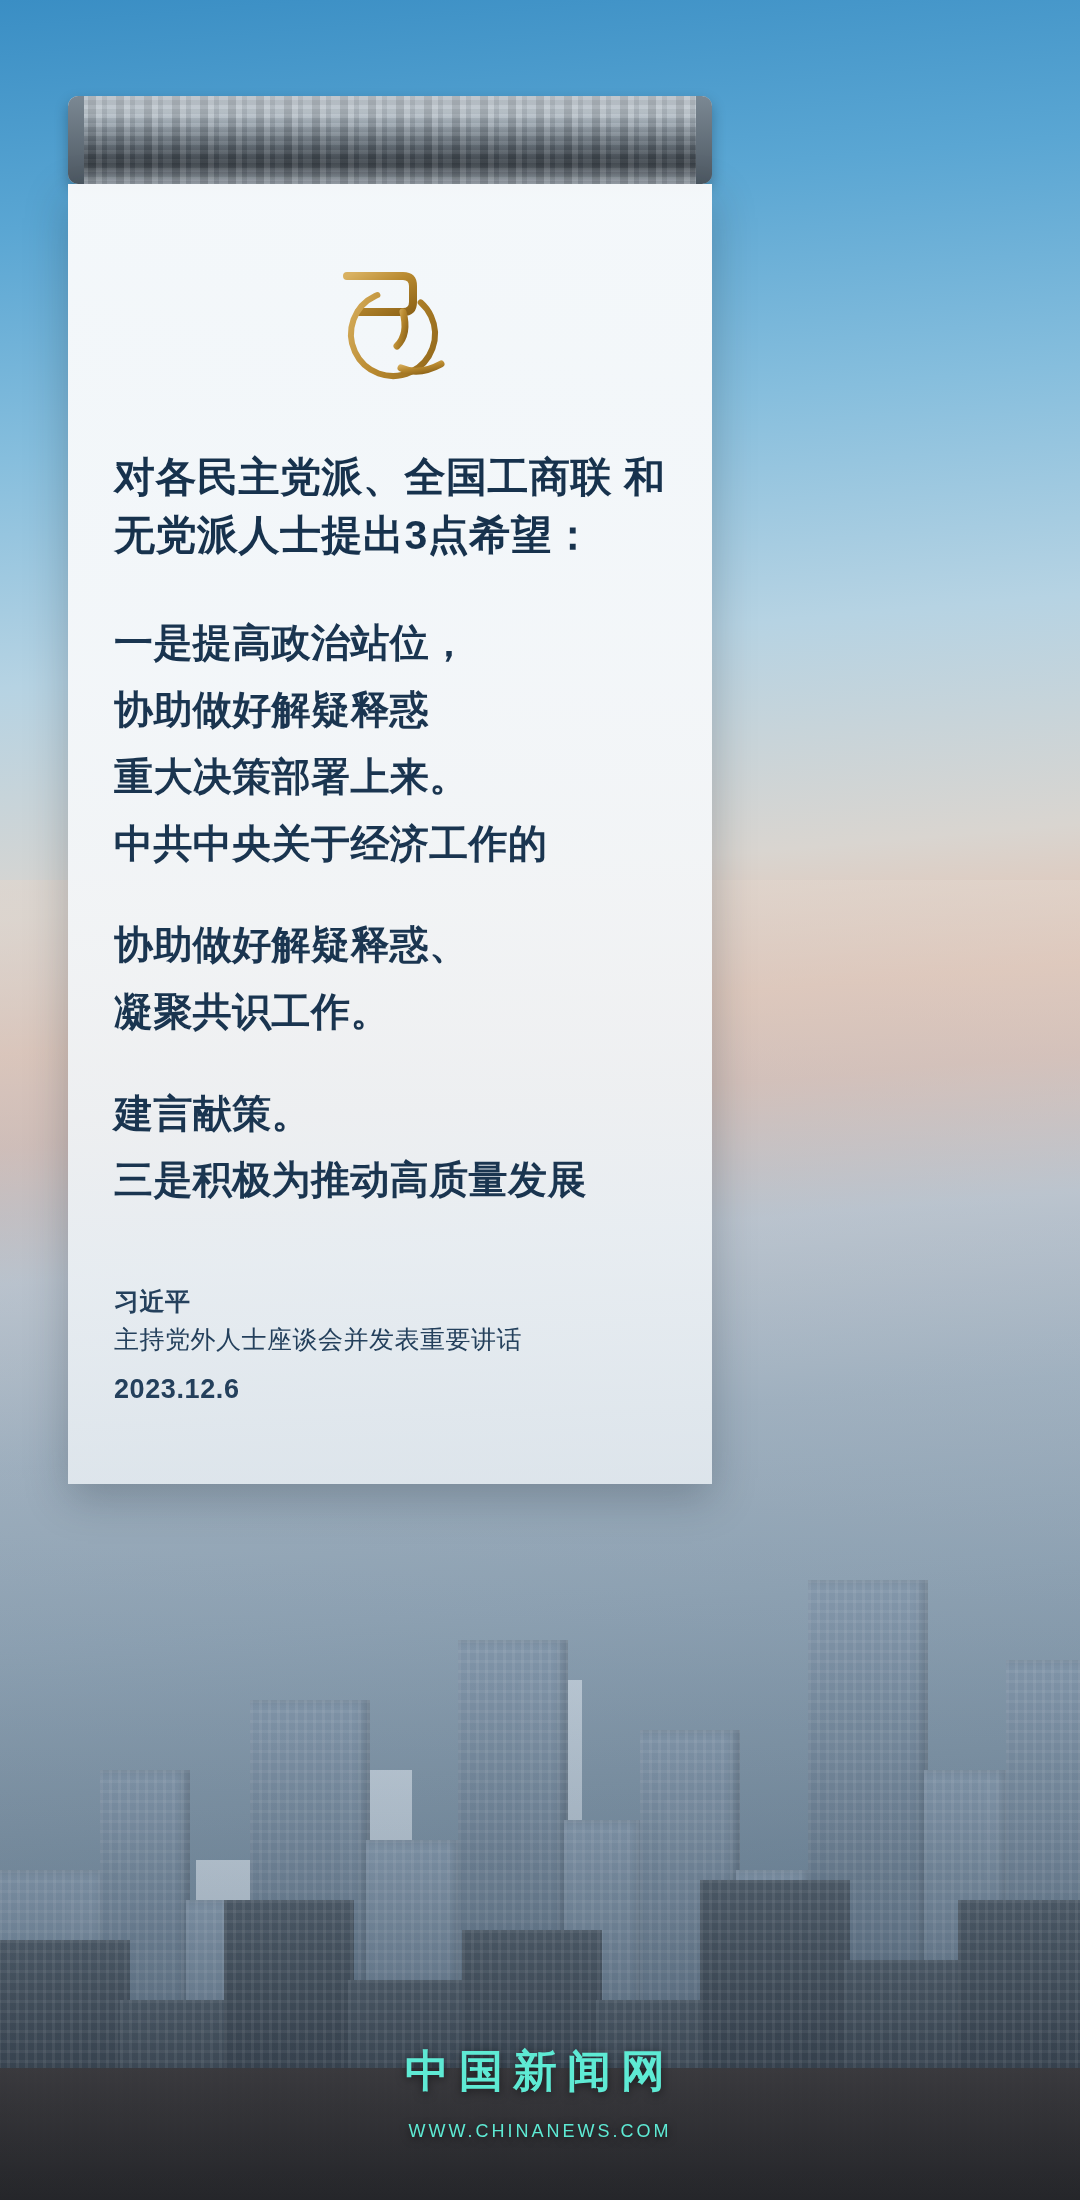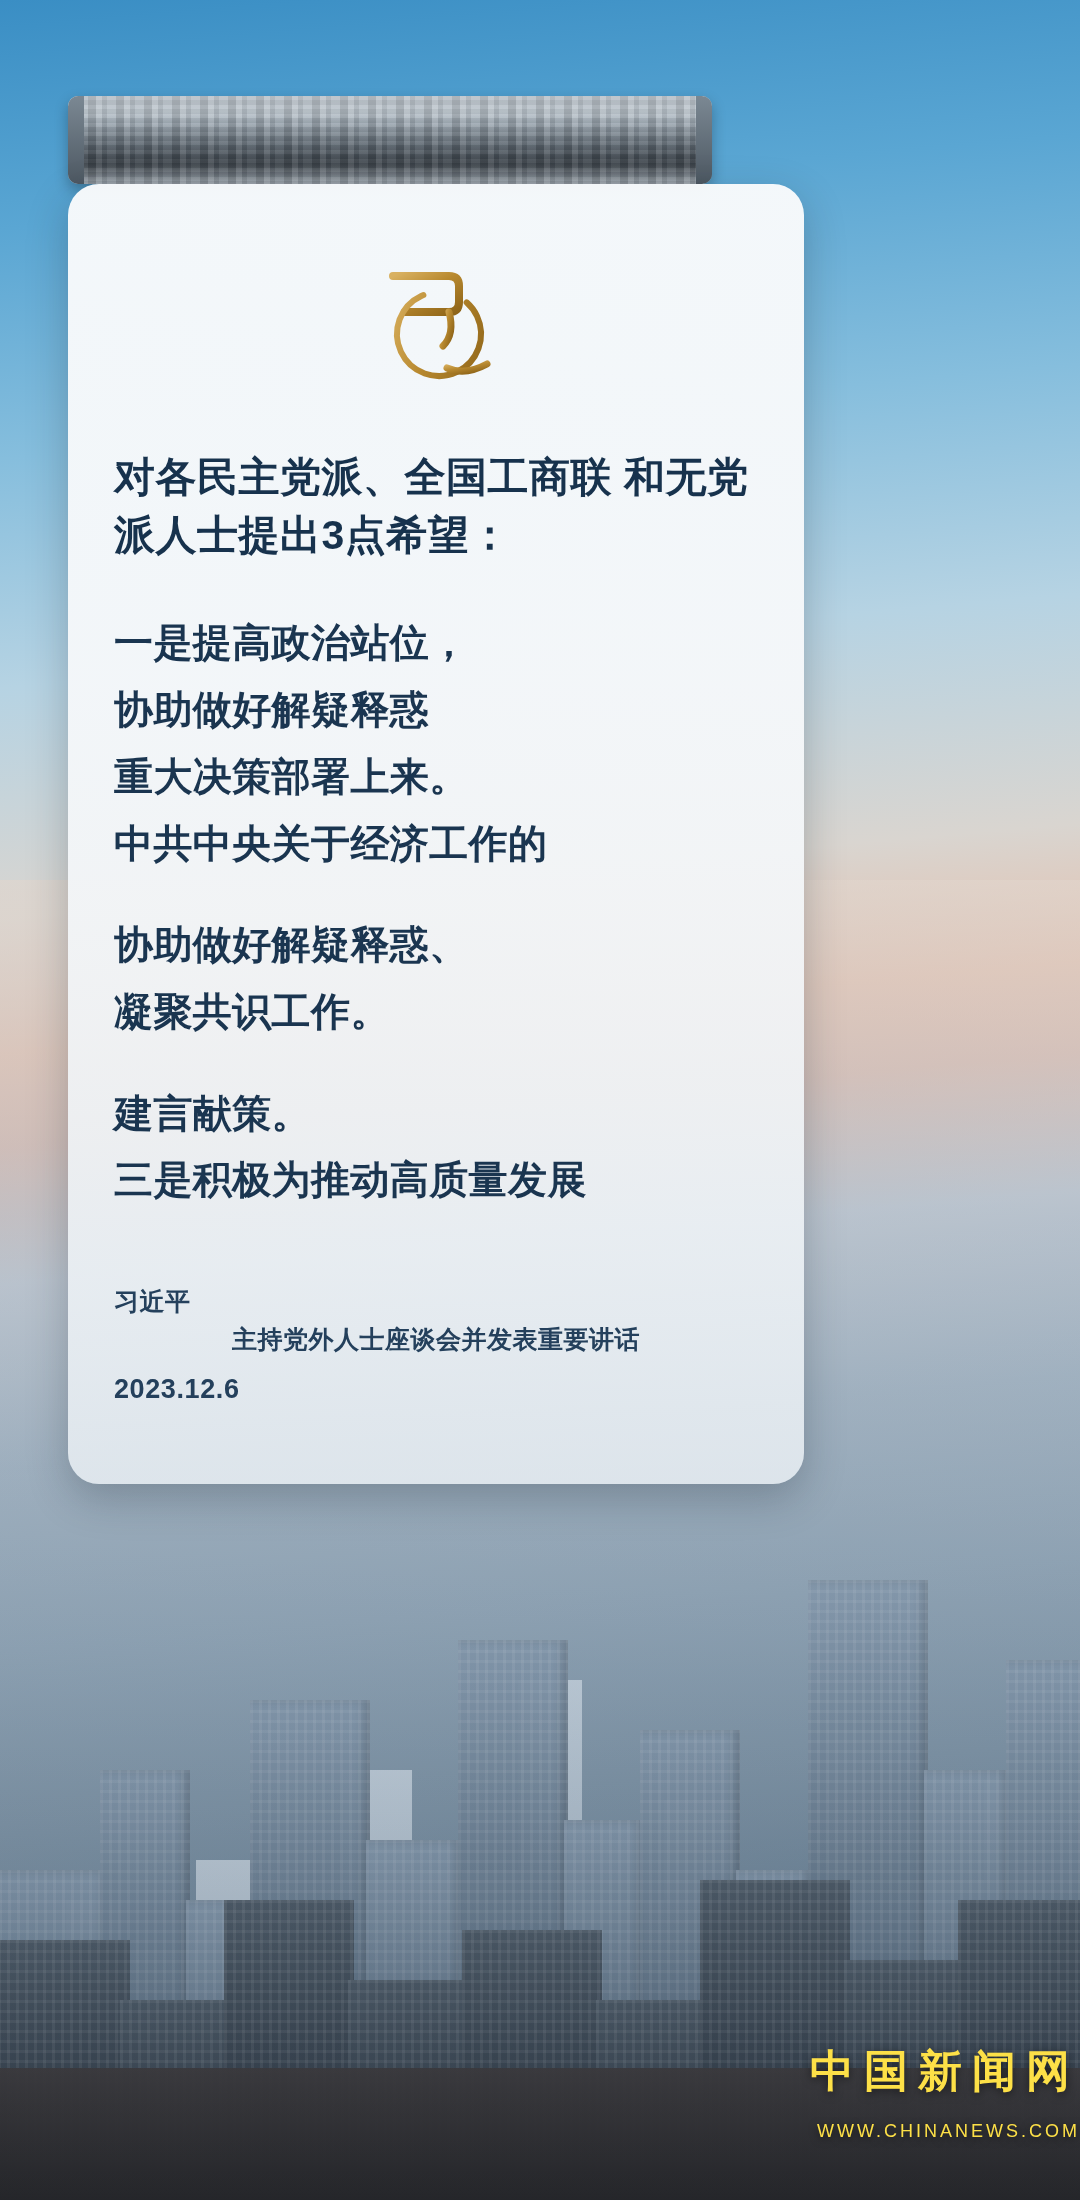--- a/index.html
+++ b/index.html
@@ -114,30 +114,29 @@
   }
   .rod-cap {
     position: absolute; top: 0; bottom: 0; width: 16px;
     background: linear-gradient(180deg, #7b8893, #4d5862);
   }
   .rod-cap.left { left: 0; border-radius: 10px 0 0 10px; }
   .rod-cap.right { right: 0; border-radius: 0 10px 10px 0; }
 
   .paper {
     position: relative;
-    width: 736px;
+    width: 644px;
     min-height: 1300px;
     padding: 62px 46px 60px 46px;
     background: linear-gradient(180deg,
         rgba(250,251,252,0.96) 0%,
         rgba(246,248,250,0.94) 40%,
         rgba(240,244,247,0.90) 72%,
         rgba(232,238,243,0.86) 100%);
     box-shadow: 0 14px 40px rgba(18,30,45,0.25);
-    border-radius: 31px;
   }
 
   
   .seal {
     position: relative;
     width: 170px;
     height: 140px;
     margin: 4px auto 58px auto;
   }
   .seal svg { display: block; }
@@ -167,39 +166,38 @@
   }
   .sig .name {
     font-size: 25px;
     font-weight: 700;
     line-height: 1.5;
     letter-spacing: 0.5px;
     margin-top: 8px;
   }
   .sig .occasion {
     font-size: 25px;
-    font-weight: 700;
+    font-weight: 400;
     line-height: 1.5;
     letter-spacing: 0.5px;
-    text-align: center;
   }
   .sig .date {
     margin-top: 16px;
     font-size: 27px;
     font-weight: 700;
     letter-spacing: 0.6px;
   }
 
   
   .brand {
     position: absolute;
     left: 0; right: 0;
     bottom: 58px;
-    text-align: right;
-    color: #fde047;
+    text-align: center;
+    color: #5eead4;
   }
   .brand .cn {
     font-size: 44px;
     font-weight: 700;
     letter-spacing: 10px;
     text-shadow: 0 2px 10px rgba(0,0,0,0.55);
   }
   .brand .url {
     margin-top: 20px;
     font-size: 18px;

